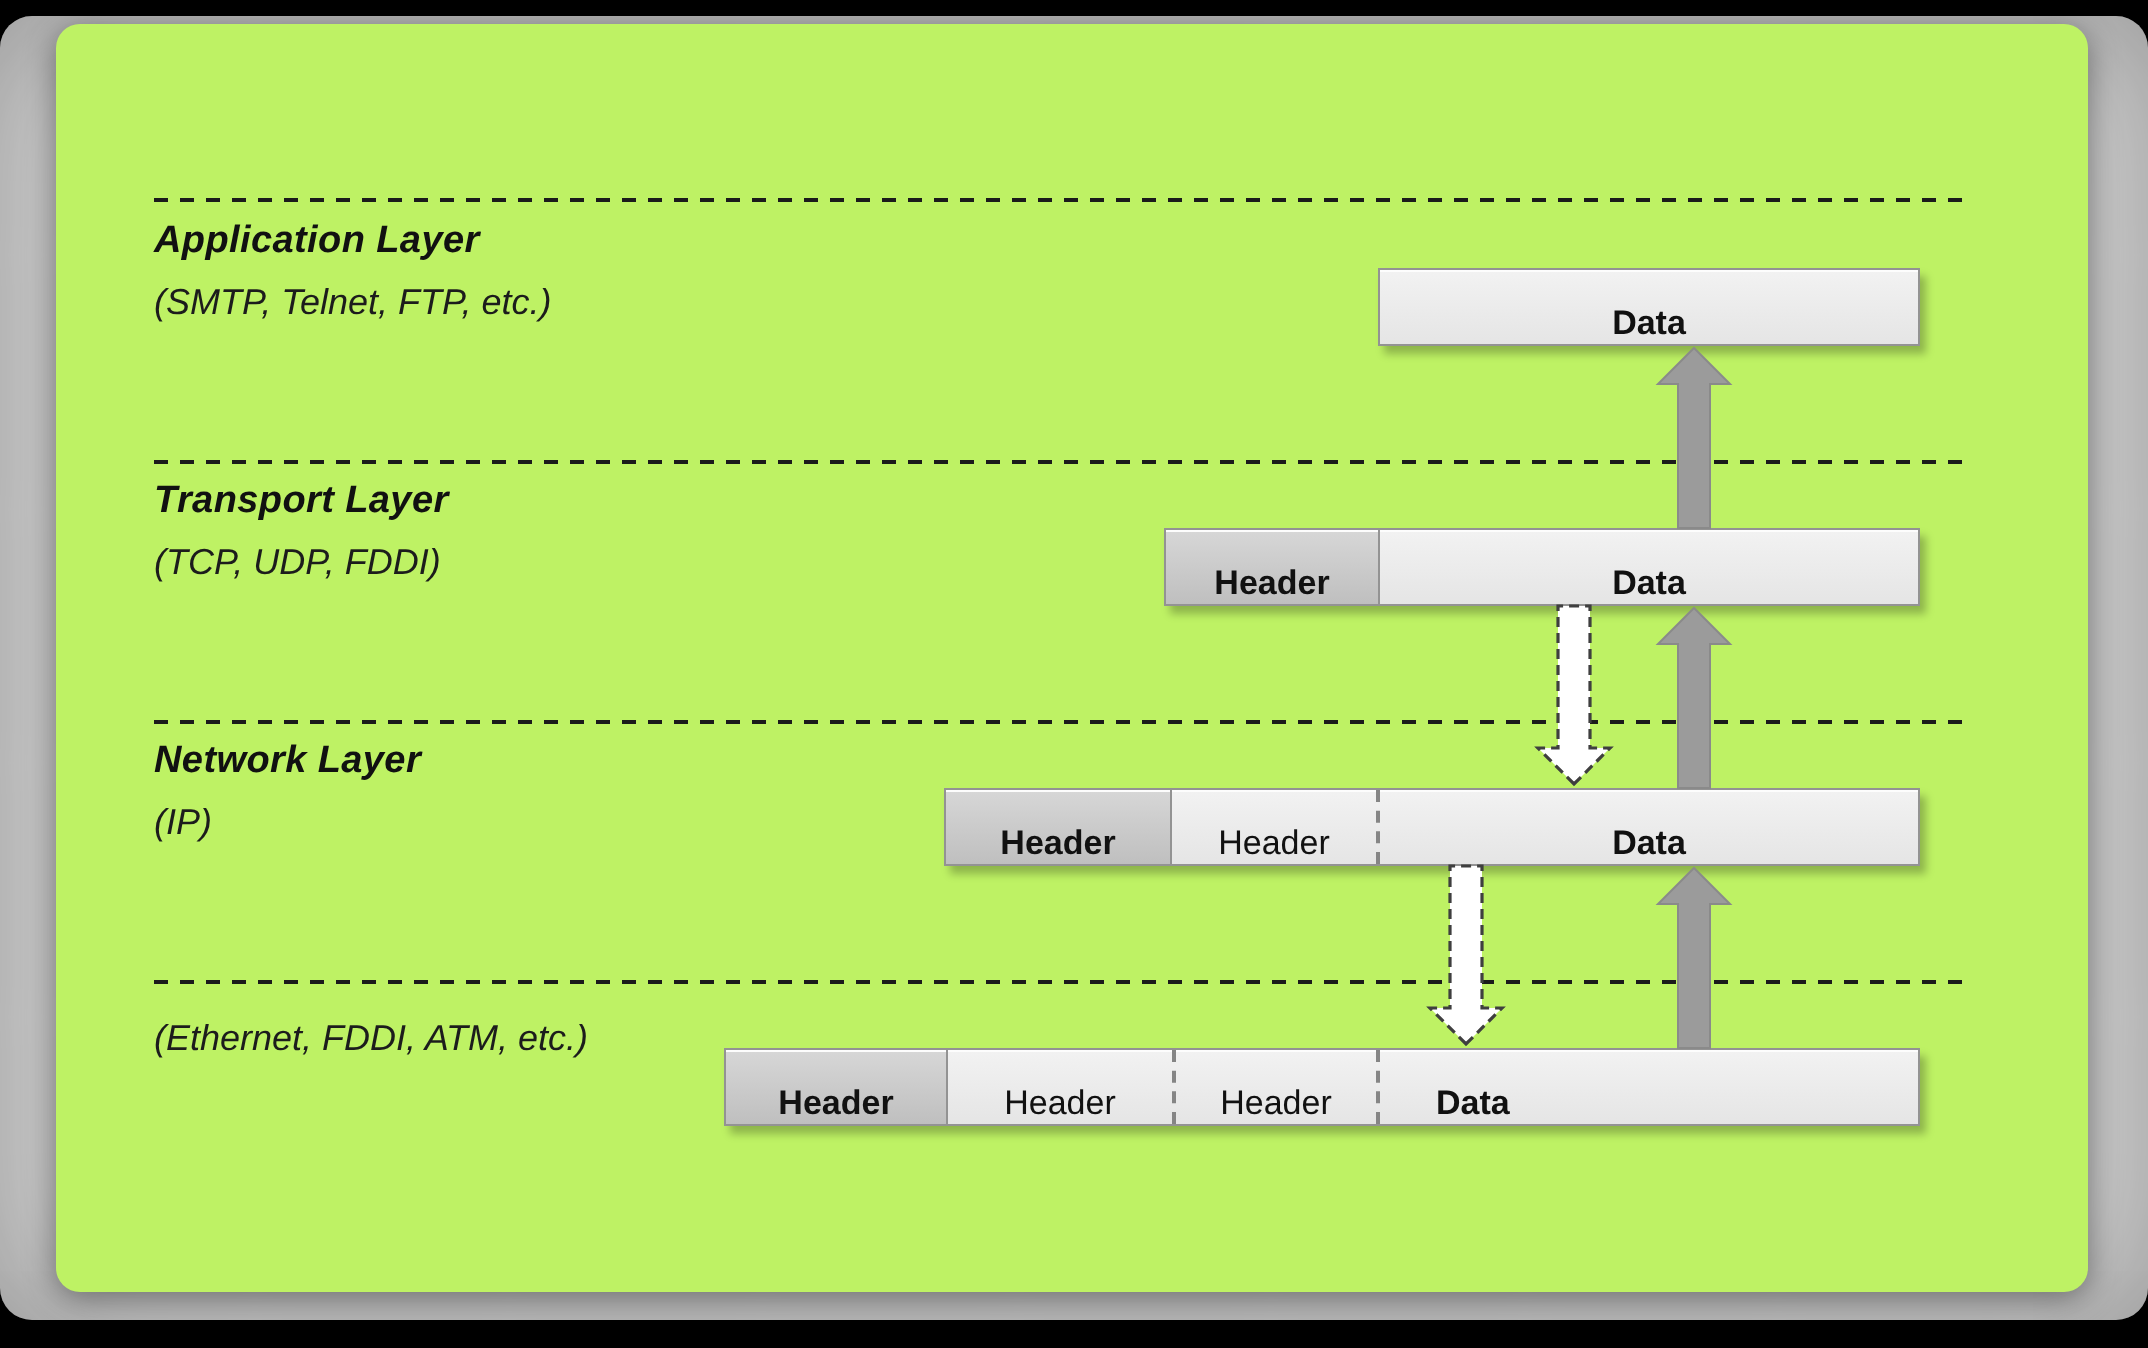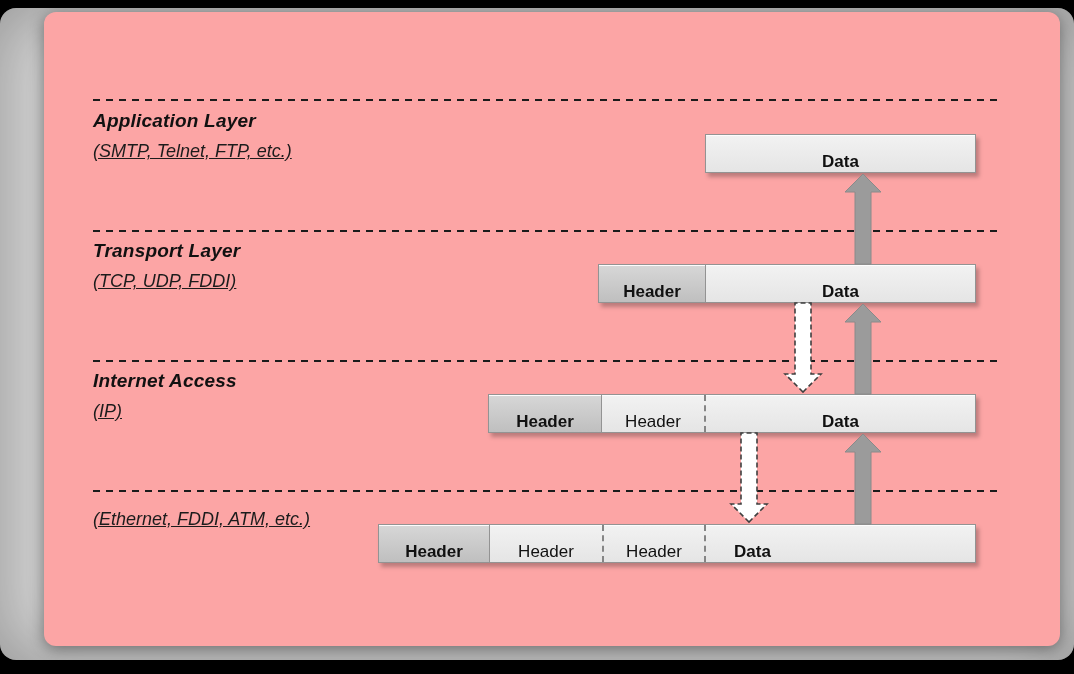--- a/index.html
+++ b/index.html
@@ -14,25 +14,25 @@
   .bg {
     position: absolute;
     left: 0; right: 0;
     top: 8px; bottom: 14px;
     background: #d4d4d4;
     border-radius: 16px;
     box-shadow: inset 0 0 70px rgba(0,0,0,0.30);
   }
   .card {
     position: absolute;
-    left: 44px;
+    left: 28px;
     top: 12px;
     width: 1016px;
     height: 634px;
-    background: #fca5a5;
+    background: #bef264;
     border-radius: 12px;
     box-shadow: 0 3px 16px rgba(0,0,0,0.45);
   }
   .sep {
     position: absolute;
     left: 49px;
     width: 910px;
     height: 2px;
     background: repeating-linear-gradient(90deg, #1b1b1b 0 7px, transparent 7px 13px);
   }
@@ -45,21 +45,20 @@
     font-size: 19px;
     font-weight: bold;
     font-style: italic;
     letter-spacing: 0.2px;
   }
   .layer-protocols {
     font-size: 18px;
     font-style: italic;
     margin-top: 9px;
     color: #1c1c1c;
-    text-decoration: underline;
   }
   .row {
     position: absolute;
     height: 39px;
     display: flex;
     border: 1px solid #939393;
     box-sizing: border-box;
     box-shadow: 3px 4px 4px rgba(0,0,0,0.25);
   }
   .seg {
@@ -100,21 +99,21 @@
 
   <div class="layer-label" style="top:98px">
     <div class="layer-name">Application Layer</div>
     <div class="layer-protocols">(SMTP, Telnet, FTP, etc.)</div>
   </div>
   <div class="layer-label" style="top:228px">
     <div class="layer-name">Transport Layer</div>
     <div class="layer-protocols">(TCP, UDP, FDDI)</div>
   </div>
   <div class="layer-label" style="top:358px">
-    <div class="layer-name">Internet Access</div>
+    <div class="layer-name">Network Layer</div>
     <div class="layer-protocols">(IP)</div>
   </div>
   <div class="layer-label" style="top:488px">
     <div class="layer-protocols">(Ethernet, FDDI, ATM, etc.)</div>
   </div>
 
   <div class="row" style="left:661px; top:122px; width:271px">
     <div class="seg bold" style="flex:1">
       <span>Data</span>
     </div>

